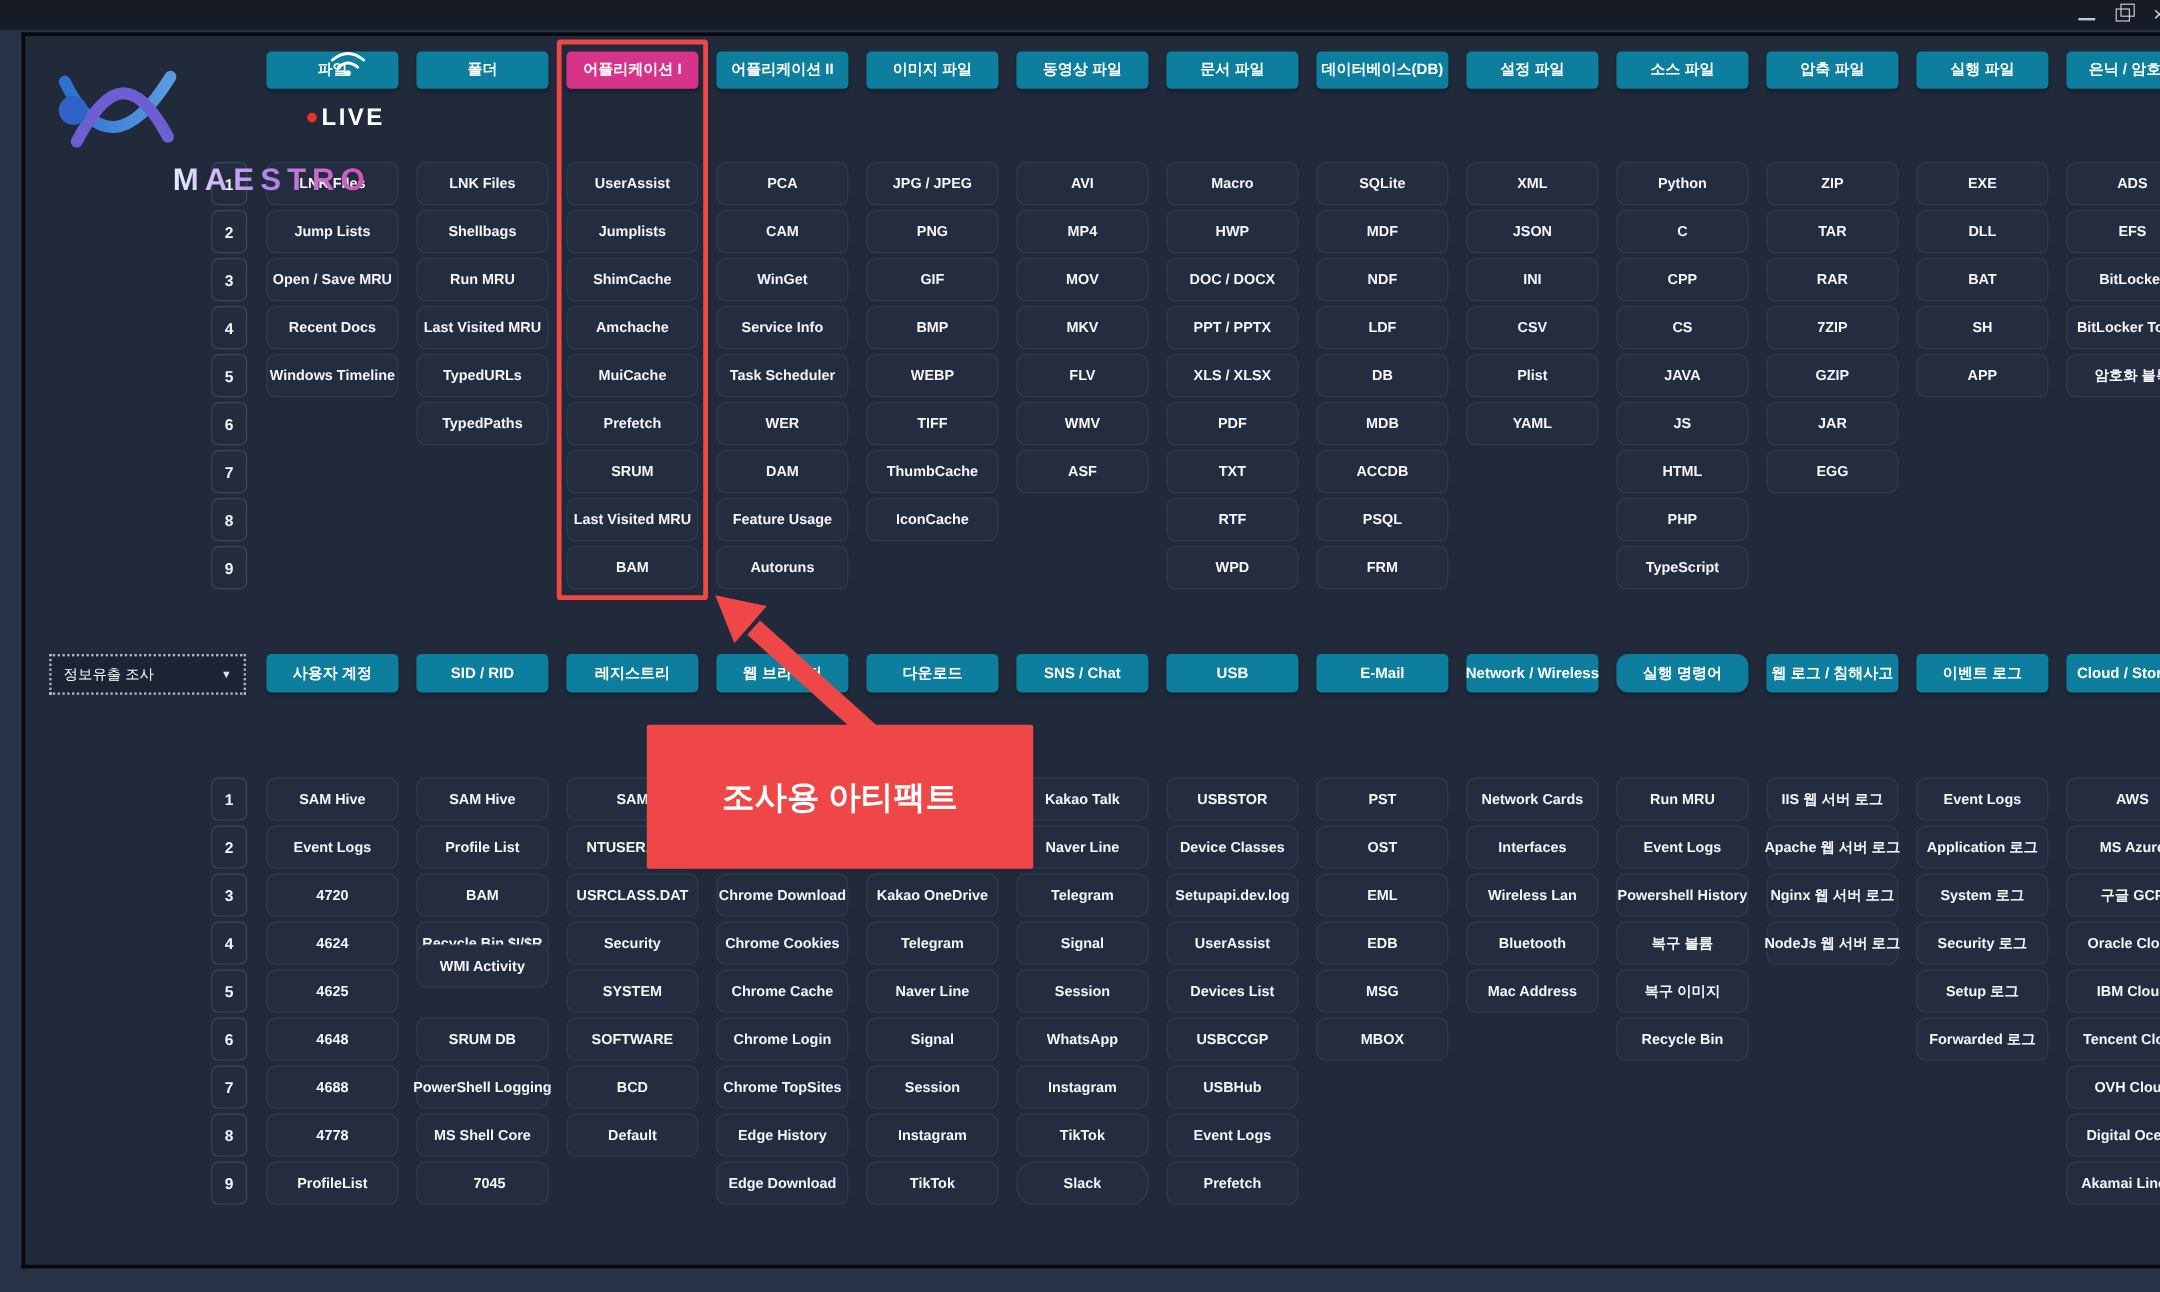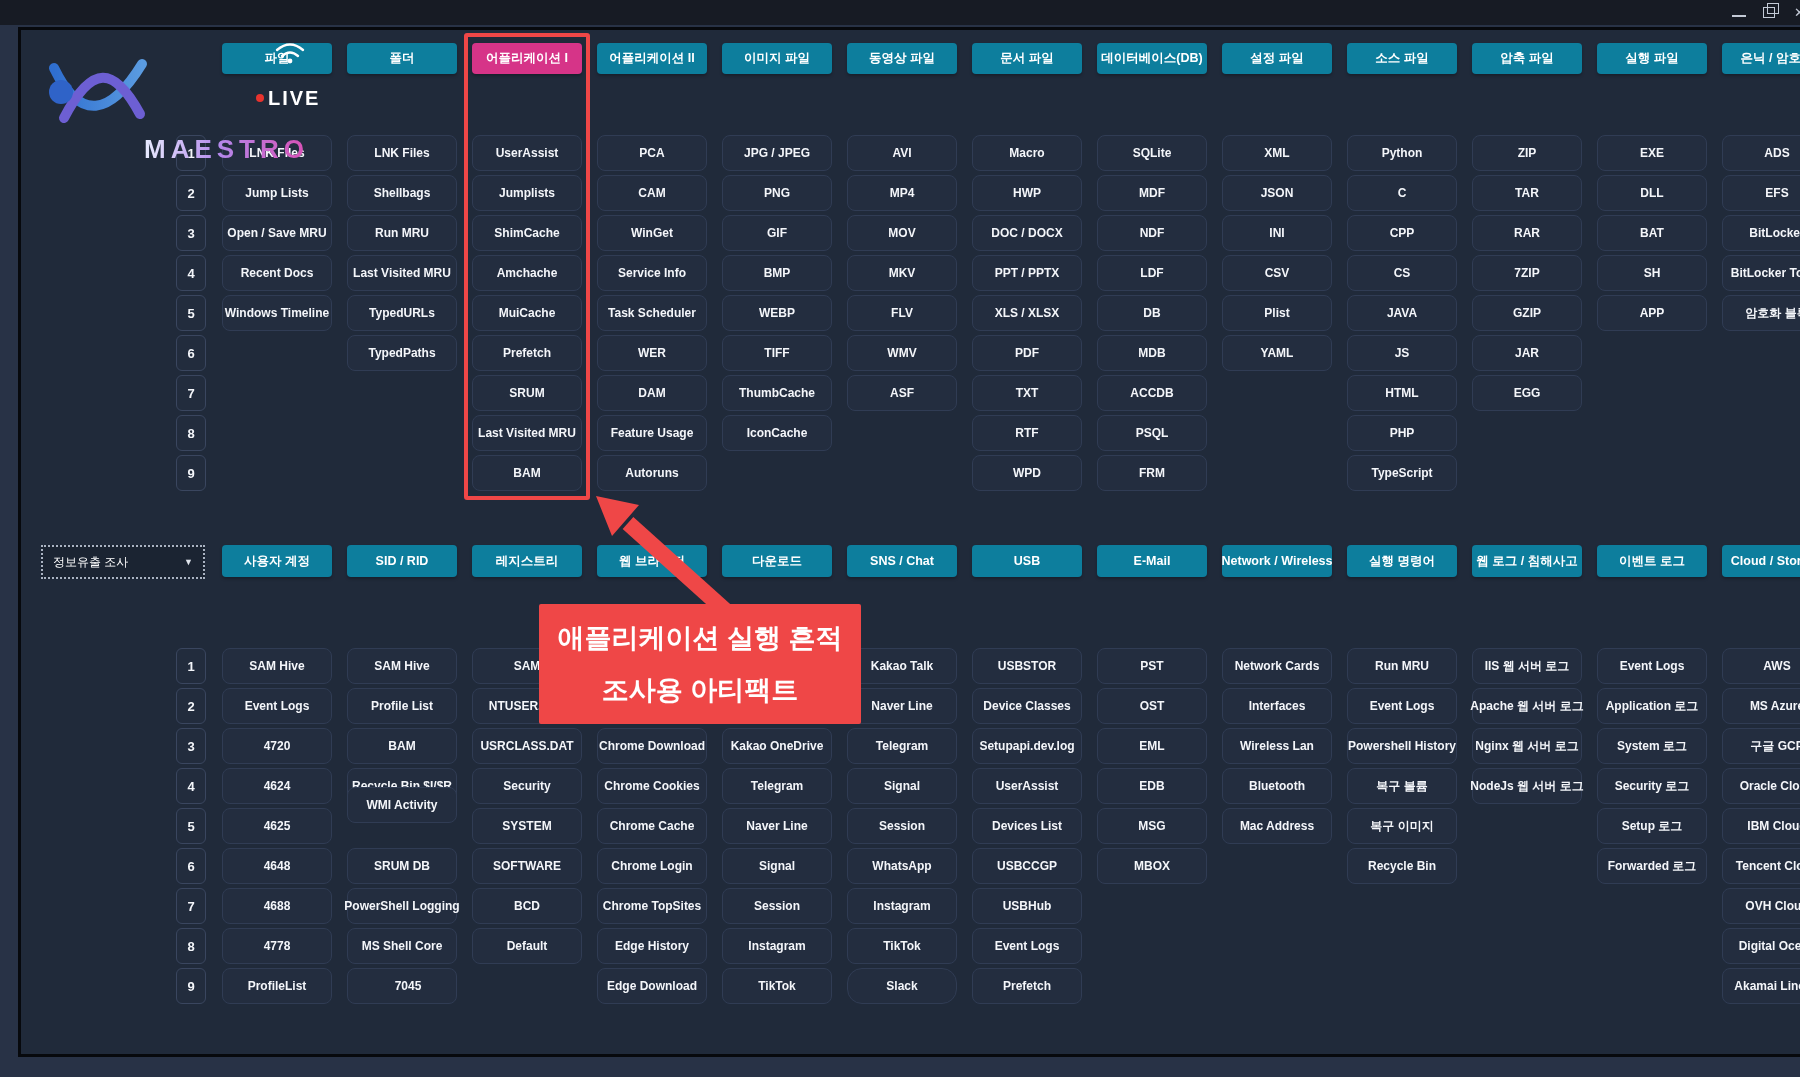--- a/index.html
+++ b/index.html
@@ -314,21 +314,21 @@
     <div class="grid-btn" style="left: 1097px; top: 728px;">EML</div>
     <div class="grid-btn" style="left: 1097px; top: 768px;">EDB</div>
     <div class="grid-btn" style="left: 1097px; top: 808px;">MSG</div>
     <div class="grid-btn" style="left: 1097px; top: 848px;">MBOX</div>
     <div class="hdr-btn" style="left: 1222px; top: 545px; height: 32px;">Network / Wireless</div>
     <div class="grid-btn" style="left: 1222px; top: 648px;">Network Cards</div>
     <div class="grid-btn" style="left: 1222px; top: 688px;">Interfaces</div>
     <div class="grid-btn" style="left: 1222px; top: 728px;">Wireless Lan</div>
     <div class="grid-btn" style="left: 1222px; top: 768px;">Bluetooth</div>
     <div class="grid-btn" style="left: 1222px; top: 808px;">Mac Address</div>
-    <div class="hdr-btn" style="left: 1347px; top: 545px; height: 32px;">실행 명령어</div>
+    <div class="hdr-btn" style="left: 1347px; top: 545px; height: 32px; border-radius: 10px;">실행 명령어</div>
     <div class="grid-btn" style="left: 1347px; top: 648px;">Run MRU</div>
     <div class="grid-btn" style="left: 1347px; top: 688px;">Event Logs</div>
     <div class="grid-btn" style="left: 1347px; top: 728px;">Powershell History</div>
     <div class="grid-btn" style="left: 1347px; top: 768px;">복구 볼륨</div>
     <div class="grid-btn" style="left: 1347px; top: 808px;">복구 이미지</div>
     <div class="grid-btn" style="left: 1347px; top: 848px;">Recycle Bin</div>
     <div class="hdr-btn" style="left: 1472px; top: 545px; height: 32px;">웹 로그 / 침해사고</div>
     <div class="grid-btn" style="left: 1472px; top: 648px;">IIS 웹 서버 로그</div>
     <div class="grid-btn" style="left: 1472px; top: 688px;">Apache 웹 서버 로그</div>
     <div class="grid-btn" style="left: 1472px; top: 728px;">Nginx 웹 서버 로그</div>
@@ -358,15 +358,14 @@
 </div>
 
 <div class="red-box"></div>
 
 <svg class="arrow-svg">
   <line x1="737" y1="621" x2="628" y2="523" stroke="#ef4747" stroke-width="16"></line>
   <polygon points="596,496 639,505 612,536" fill="#ef4747"></polygon>
 </svg>
 
 <div class="tooltip">
-  <div>애플리케이션 실행 흔적</div>
   <div>조사용 아티팩트</div>
 </div>
 
 </body></html>

